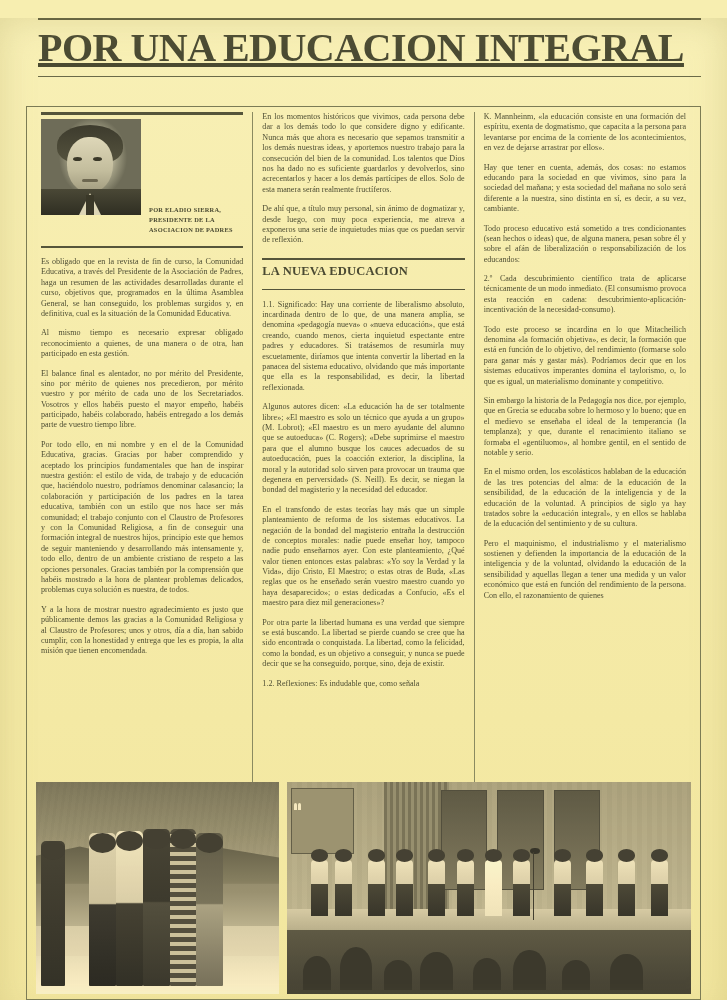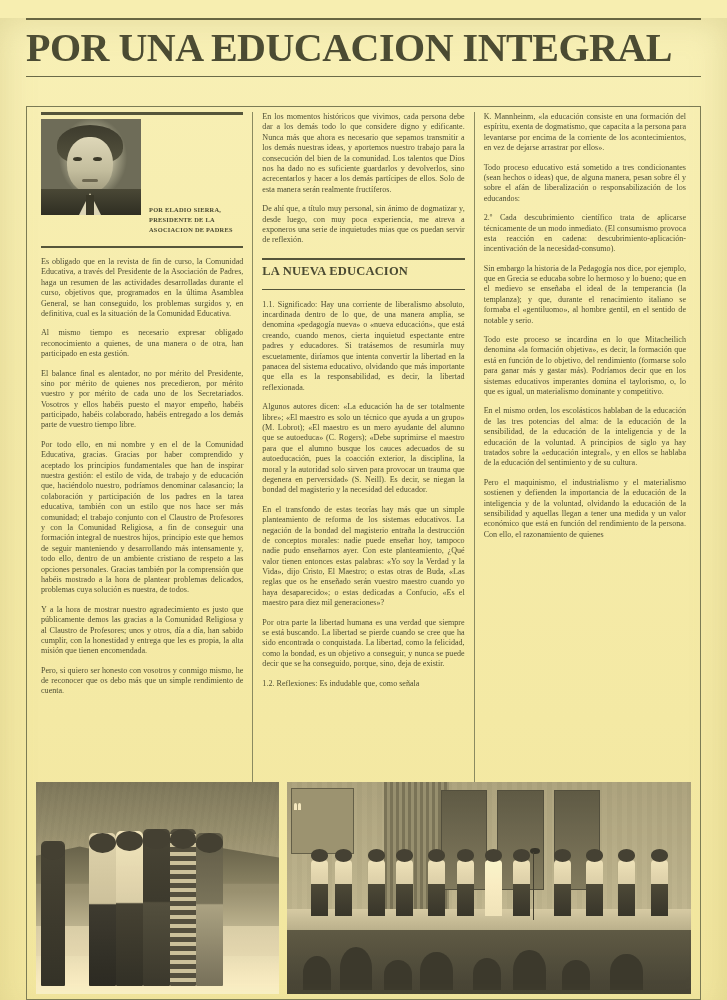--- a/index.html
+++ b/index.html
@@ -13,21 +13,22 @@
   .page{
     position:relative;
     width:727px;height:1000px;
     box-sizing:border-box;
     padding:0;
     background:
       linear-gradient(180deg,#f8f0b6 0%,#f6ecab 35%,#f4e9a4 70%,#f2e69e 100%);
   }
   
   .masthead{
-    margin:18px 26px 0 26px;
+    margin:18px 26px 0 38px;
+    text-decoration:underline;
   }
   .rule-top{
     height:2px;background:#5a5a3c;margin-bottom:6px;
   }
   .rule-thin{
     height:1px;background:#6a6a48;margin-top:5px;
   }
   .headline{
     font-family:"Liberation Serif", serif;
     font-weight:bold;
@@ -264,21 +265,20 @@
 
         <div class="portrait-rule-bottom"></div>
 
         <div style="height:9px"></div>
 
         <p class="body">Es obligado que en la revista de fin de curso, la Comunidad Educativa, a través del Presidente de la Asociación de Padres, haga un resumen de las actividades desarrolladas durante el curso, objetivos que, programados en la última Asamblea General, se han conseguido, los problemas surgidos y, en definitiva, cual es la situación de la Comunidad Educativa.</p>
         <p class="body">Al mismo tiempo es necesario expresar obligado reconocimiento a quienes, de una manera o de otra, han participado en esta gestión.</p>
         <p class="body">El balance final es alentador, no por mérito del Presidente, sino por mérito de quienes nos precedieron, por mérito vuestro y por mérito de cada uno de los Secretariados. Vosotros y ellos habéis puesto el mayor empeño, habéis participado, habéis colaborado, habéis entregado a los demás parte de vuestro tiempo libre.</p>
         <p class="body">Por todo ello, en mi nombre y en el de la Comunidad Educativa, gracias. Gracias por haber comprendido y aceptado los principios fundamentales que han de inspirar nuestra gestión: el estilo de vida, de trabajo y de educación que, haciéndolo nuestro, podríamos denominar calasancio; la colaboración y participación de los padres en la tarea educativa, también con un estilo que nos hace ser más comunidad; el trabajo conjunto con el Claustro de Profesores y con la Comunidad Religiosa, a fin de conseguir una formación integral de nuestros hijos, principio este que hemos de seguir manteniendo y desarrollando más intensamente y, todo ello, dentro de un ambiente cristiano de respeto a las opciones personales. Gracias también por la comprensión que habéis mostrado a la hora de plantear problemas delicados, problemas cuya solución es nuestra, de todos.</p>
         <p class="body">Y a la hora de mostrar nuestro agradecimiento es justo que públicamente demos las gracias a la Comunidad Religiosa y al Claustro de Profesores; unos y otros, día a día, han sabido cumplir, con la honestidad y entrega que les es propia, la alta misión que tienen encomendada.</p>
-        <p class="body">Pero, si quiero ser honesto con vosotros y conmigo mismo, he de reconocer que os debo más que un simple rendimiento de cuenta.</p>
       </div>
 
       <div class="col">
         <p class="body">En los momentos históricos que vivimos, cada persona debe dar a los demás todo lo que considere digno y edificante. Nunca más que ahora es necesario que sepamos transmitir a los demás nuestras ideas, y aportemos nuestro trabajo para la consecución del bien de la comunidad. Los talentos que Dios nos ha dado no es suficiente guardarlos y devolverlos, sino acrecentarlos y hacer a los demás partícipes de ellos. Solo de esta manera serán realmente fructíferos.</p>
         <p class="body">De ahí que, a título muy personal, sin ánimo de dogmatizar y, desde luego, con muy poca experiencia, me atreva a exponeros una serie de inquietudes mias que os puedan servir de reflexión.</p>
 
         <div class="sec-head">
           <div class="r1"></div>
           <h2>LA NUEVA EDUCACION</h2>
           <div class="r2"></div>
@@ -286,24 +286,25 @@
 
         <p class="body">1.1. Significado: Hay una corriente de liberalismo absoluto, incardinada dentro de lo que, de una manera amplia, se denomina «pedagogía nueva» o «nueva educación», que está creando, cuando menos, cierta inquietud espectante entre padres y educadores. Si tratásemos de resumirla muy escuetamente, diríamos que intenta convertir la libertad en la panacea del sistema educativo, olvidando que más importante que ella es la responsabilidad, es decir, la libertad reflexionada.</p>
         <p class="body">Algunos autores dicen: «La educación ha de ser totalmente libre»; «El maestro es solo un técnico que ayuda a un grupo» (M. Lobrot); «El maestro es un mero ayudante del alumno que se autoeduca» (C. Rogers); «Debe suprimirse el maestro para que el alumno busque los cauces adecuados de su autoeducación, pues la coacción exterior, la disciplina, la moral y la autoridad solo sirven para provocar un trauma que degenera en perversidad» (S. Neill). Es decir, se niegan la bondad del magisterio y la necesidad del educador.</p>
         <p class="body">En el transfondo de estas teorías hay más que un simple planteamiento de reforma de los sistemas educativos. La negación de la bondad del magisterio entraña la destrucción de conceptos morales: nadie puede enseñar hoy, tampoco nadie pudo enseñarnos ayer. Con este planteamiento, ¿Qué valor tienen entonces estas palabras: «Yo soy la Verdad y la Vida», dijo Cristo, El Maestro; o estas otras de Buda, «Las reglas que os he enseñado serán vuestro maestro cuando yo haya desaparecido»; o estas dedicadas a Confucio, «Es el maestro para diez mil generaciones»?</p>
         <p class="body">Por otra parte la libertad humana es una verdad que siempre se está buscando. La libertad se pierde cuando se cree que ha sido encontrada o conquistada. La libertad, como la felicidad, como la bondad, es un objetivo a conseguir, y nunca se puede decir que se ha conseguido, porque, sino, deja de existir.</p>
         <p class="body">1.2. Reflexiones: Es indudable que, como señala</p>
       </div>
 
       <div class="col">
         <p class="body">K. Mannheinm, «la educación consiste en una formación del espíritu, exenta de dogmatismo, que capacita a la persona para levantarse por encima de la corriente de los acontecimientos, en vez de dejarse arrastrar por ellos».</p>
+        <p class="body">Hay que tener en cuenta, además, dos cosas: no estamos educando para la sociedad en que vivimos, sino para la sociedad del mañana; y esta sociedad del mañana no solo será diferente a la nuestra, sino distinta en sí, es decir, a su vez, cambiante.</p>
         <p class="body">Todo proceso educativo está sometido a tres condicionantes (sean hechos o ideas) que, de alguna manera, pesan sobre él y sobre el afán de liberalización o responsabilización de los educandos:</p>
         <p class="body">2.º Cada descubrimiento científico trata de aplicarse técnicamente de un modo inmediato. (El consumismo provoca esta reacción en cadena: descubrimiento-aplicación-incentivación de la necesidad-consumo).</p>
+        <p class="body">Todo este proceso se incardina en lo que Mitacheilich denomina «la formación objetiva», es decir, la formación que está en función de lo objetivo, del rendimiento (formarse solo para ganar más y gastar más). Podríamos decir que en los sistemas educativos imperantes domina el taylorismo, o, lo que es igual, un materialismo dominante y competitivo.</p>
         <p class="body">Sin embargo la historia de la Pedagogía nos dice, por ejemplo, que en Grecia se educaba sobre lo hermoso y lo bueno; que en el medievo se enseñaba el ideal de la temperancia (la templanza); y que, durante el renacimiento italiano se formaba el «gentiluomo», al hombre gentil, en el sentido de notable y serio.</p>
-        <p class="body">Todo este proceso se incardina en lo que Mitacheilich denomina «la formación objetiva», es decir, la formación que está en función de lo objetivo, del rendimiento (formarse solo para ganar más y gastar más). Podríamos decir que en los sistemas educativos imperantes domina el taylorismo, o, lo que es igual, un materialismo dominante y competitivo.</p>
         <p class="body">En el mismo orden, los escolásticos hablaban de la educación de las tres potencias del alma: de la educación de la sensibilidad, de la educación de la inteligencia y de la educación de la voluntad. A principios de siglo ya hay tratados sobre la «educación integral», y en ellos se hablaba de la educación del sentimiento y de su cultura.</p>
         <p class="body">Pero el maquinismo, el industrialismo y el materialismo sostienen y defienden la importancia de la educación de la inteligencia y de la voluntad, olvidando la educación de la sensibilidad y aquellas llegan a tener una medida y un valor económico que está en función del rendimiento de la persona. Con ello, el razonamiento de quienes</p>
       </div>
 
     </div>
 
     <div class="photos">
       <div class="photo left pA">
         <div class="hillA"></div>
         <div class="hillB"></div>

